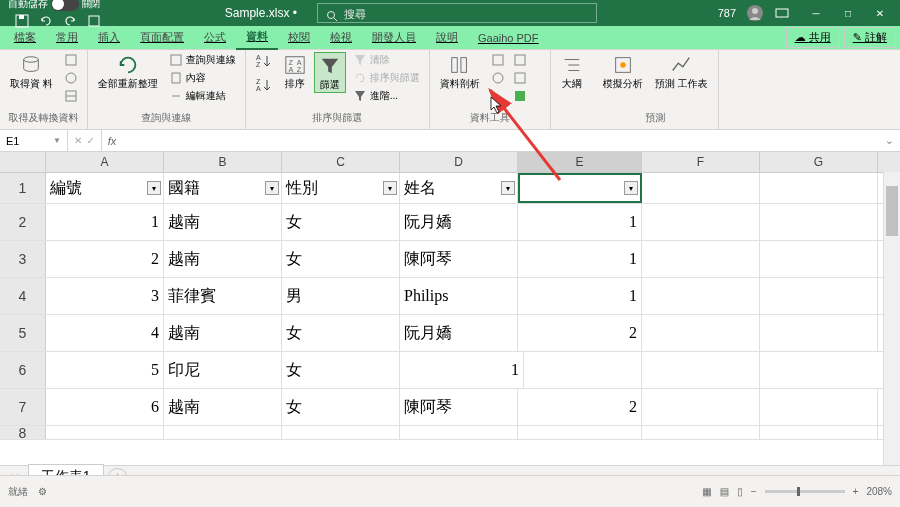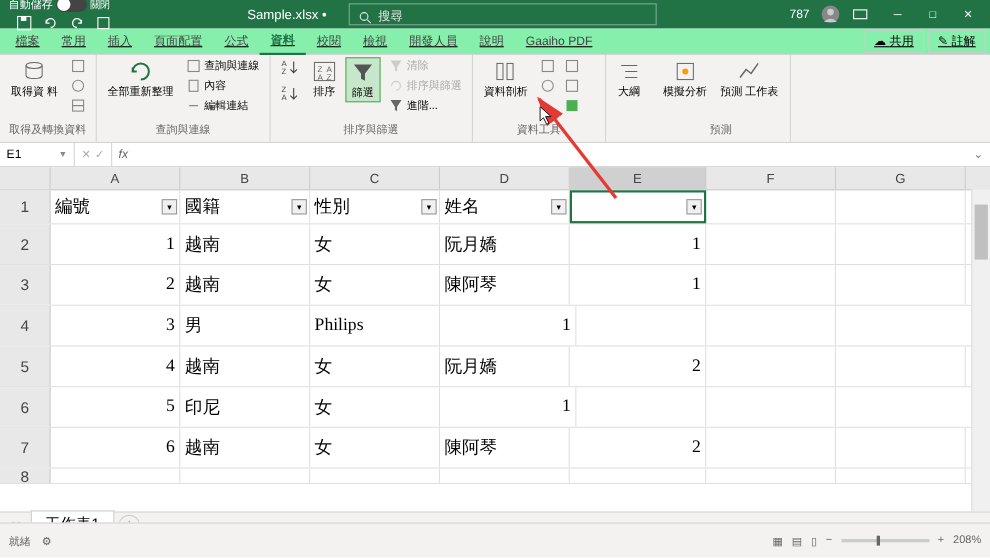--- a/index.html
+++ b/index.html
@@ -431,20 +431,21 @@
     <div class="cell col-B">越南</div>
     <div class="cell col-C">女</div>
     <div class="cell col-D">陳阿琴</div>
     <div class="cell col-E num">1</div>
     <div class="cell col-F"></div>
     <div class="cell col-G"></div>
   </div>
   <div class="data-row row-n">
     <div class="row-header">4</div>
     <div class="cell col-A num">3</div>
+    <div class="cell col-B">菲律賓</div>
     <div class="cell col-C">男</div>
     <div class="cell col-D">Philips</div>
     <div class="cell col-E num">1</div>
     <div class="cell col-F"></div>
     <div class="cell col-G"></div>
   </div>
   <div class="data-row row-n">
     <div class="row-header">5</div>
     <div class="cell col-A num">4</div>
     <div class="cell col-B">越南</div>

